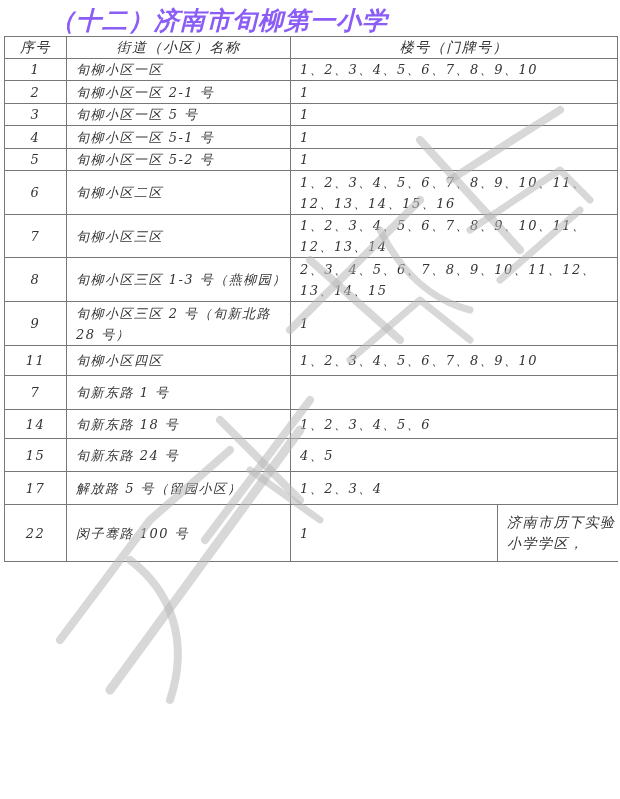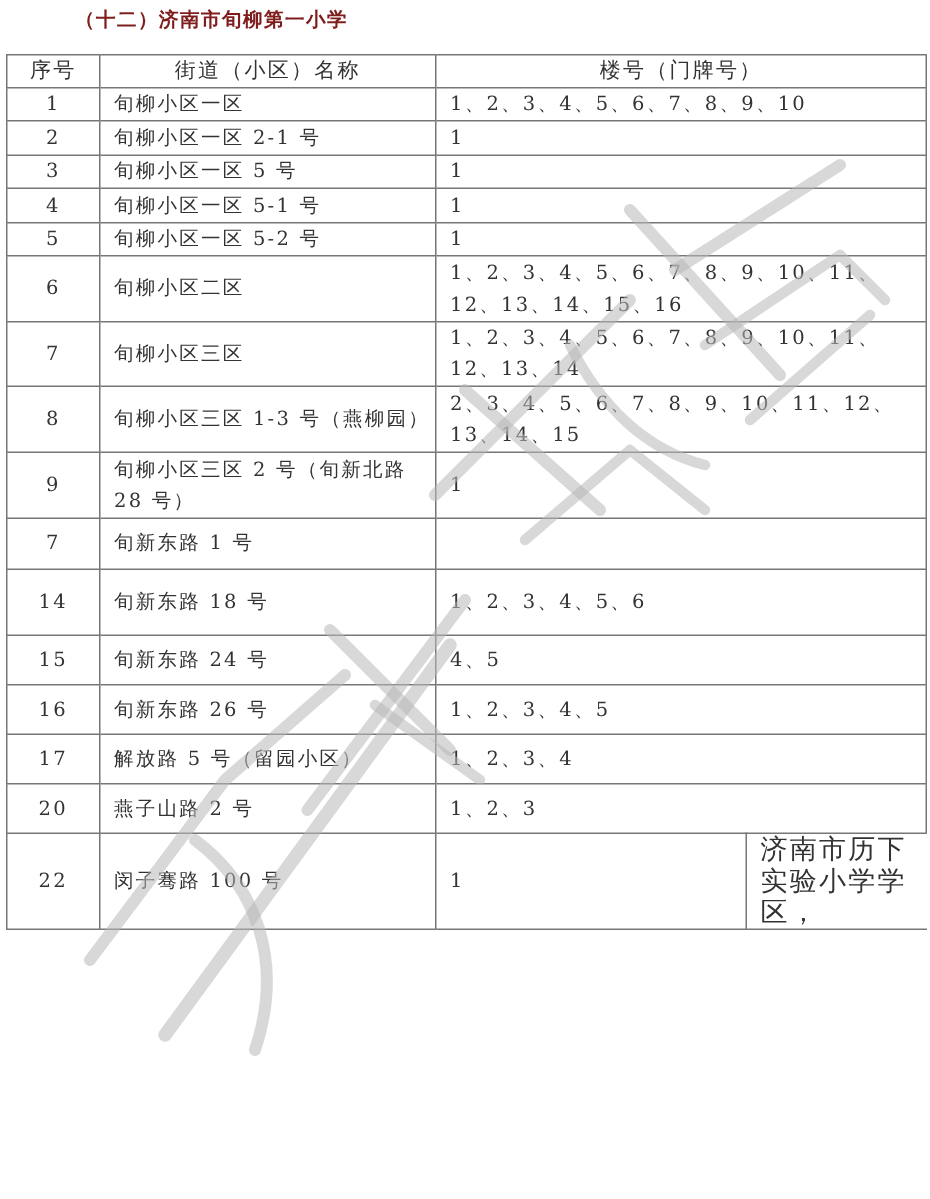--- a/index.html
+++ b/index.html
@@ -1,27 +1,27 @@
 <!DOCTYPE html>
 <html><head>
 <meta charset="utf-8">
 <style>
   html, body { margin: 0; padding: 0; background: #ffffff; }
   body { width: 620px; height: 799px; position: relative; overflow: hidden;
          font-family: "DejaVu Serif", "Liberation Serif", serif; color: #333; }
-  .title { position: absolute; left: 50px; top: 4px; font-size: 13px; font-weight: bold;
-           color: #7f1d1d; font-family: "DejaVu Sans", "Liberation Sans", sans-serif; letter-spacing: 1px; }
+  .title { position: absolute; left: 50px; top: 4px; font-size: 25px; font-weight: bold;
+           color: #8b5cf6; font-family: "DejaVu Sans", "Liberation Sans", sans-serif; letter-spacing: 1px; font-style: italic; }
   table.addr { position: absolute; left: 4px; top: 36px; width: 613px; border-collapse: collapse;
-               table-layout: fixed; font-size: 13px; }
+               table-layout: fixed; font-size: 13px; font-style: italic; }
   table.addr td, table.addr th { border: 1px solid #777; padding: 0 0 0 9px; vertical-align: middle;
                font-weight: normal; color: #333; line-height: 21px; letter-spacing: 1.5px; }
   table.addr th { text-align: center; padding: 0; font-size: 14px; }
   table.addr td.num { text-align: center; padding: 0; }
   .c1 { width: 62px; } .c2 { width: 224px; } .c3 { width: 207px; } .c4 { width: 120px; }
-  td.note { font-size: 18px; line-height: 22px; padding: 0 0 0 6px; letter-spacing: 1px; border-right: none !important; }
+  td.note { font-size: 14px; line-height: 22px; padding: 0 0 0 6px; letter-spacing: 1px; border-right: none !important; }
   .watermark { position: absolute; left: 0; top: 0; width: 620px; height: 799px; pointer-events: none; }
 </style>
 </head>
 <body>
 
 <div class="title">（十二）济南市旬柳第一小学</div>
 
 <table class="addr">
   <colgroup>
       <col class="c1">
@@ -75,49 +75,44 @@
     <tr style="height:44px">
       <td class="num">8</td>
       <td>旬柳小区三区 1-3 号（燕柳园）</td>
       <td colspan="2">2、3、4、5、6、7、8、9、10、11、12、13、14、15</td>
     </tr>
     <tr style="height:44px">
       <td class="num">9</td>
       <td>旬柳小区三区 2 号（旬新北路 28 号）</td>
       <td colspan="2">1</td>
     </tr>
+    <tr style="height:30px">
+      <td class="num">11</td>
+      <td>旬柳小区四区</td>
+      <td colspan="2">1、2、3、4、5、6、7、8、9、10</td>
+    </tr>
     <tr style="height:34px">
       <td class="num">7</td>
       <td>旬新东路 1 号</td>
       <td colspan="2"></td>
     </tr>
-    <tr style="height:44px">
+    <tr style="height:29px">
       <td class="num">14</td>
       <td>旬新东路 18 号</td>
       <td colspan="2">1、2、3、4、5、6</td>
     </tr>
     <tr style="height:33px">
       <td class="num">15</td>
       <td>旬新东路 24 号</td>
       <td colspan="2">4、5</td>
     </tr>
     <tr style="height:33px">
-      <td class="num">16</td>
-      <td>旬新东路 26 号</td>
-      <td colspan="2">1、2、3、4、5</td>
-    </tr>
-    <tr style="height:33px">
       <td class="num">17</td>
       <td>解放路 5 号（留园小区）</td>
       <td colspan="2">1、2、3、4</td>
-    </tr>
-    <tr style="height:33px">
-      <td class="num">20</td>
-      <td>燕子山路 2 号</td>
-      <td colspan="2">1、2、3</td>
     </tr>
     <tr style="height:57px">
       <td class="num">22</td>
       <td>闵子骞路 100 号</td>
       <td>1</td>
       <td class="note">济南市历下实验小学学区，</td>
     </tr>
   </tbody>
 </table>
 

